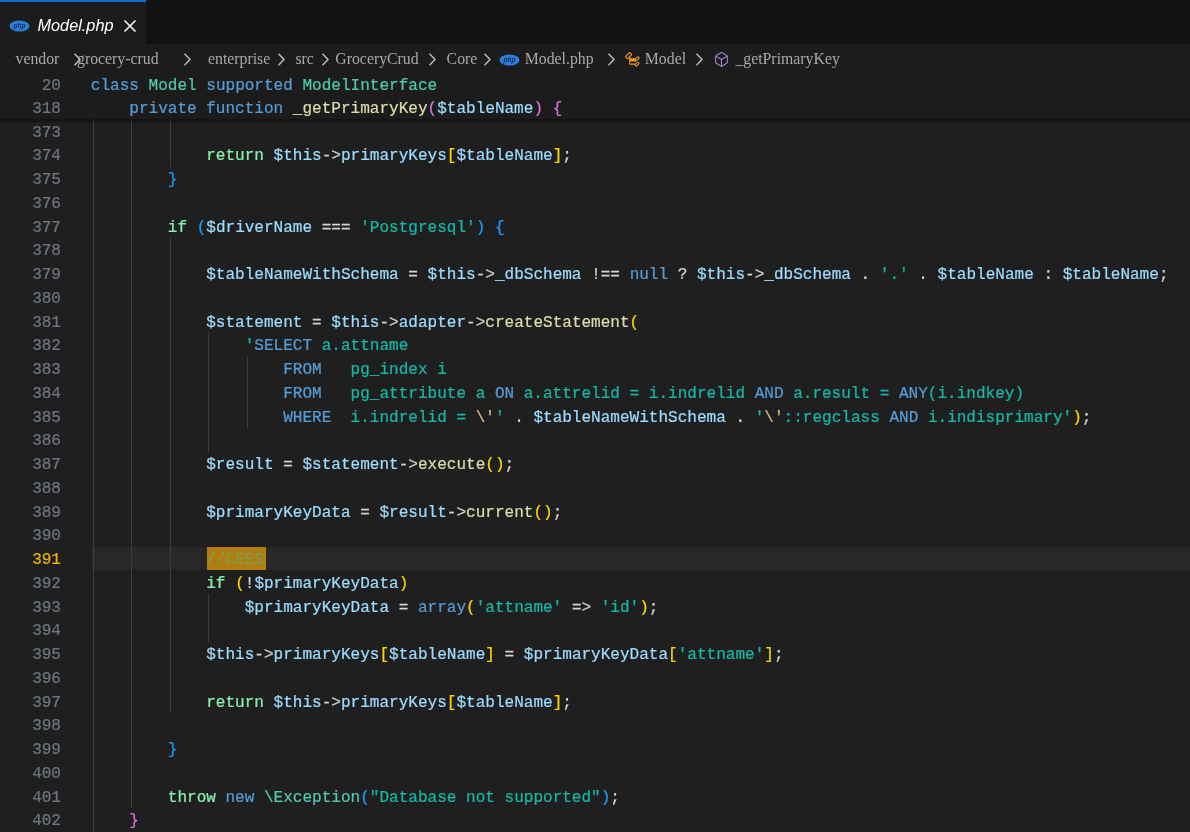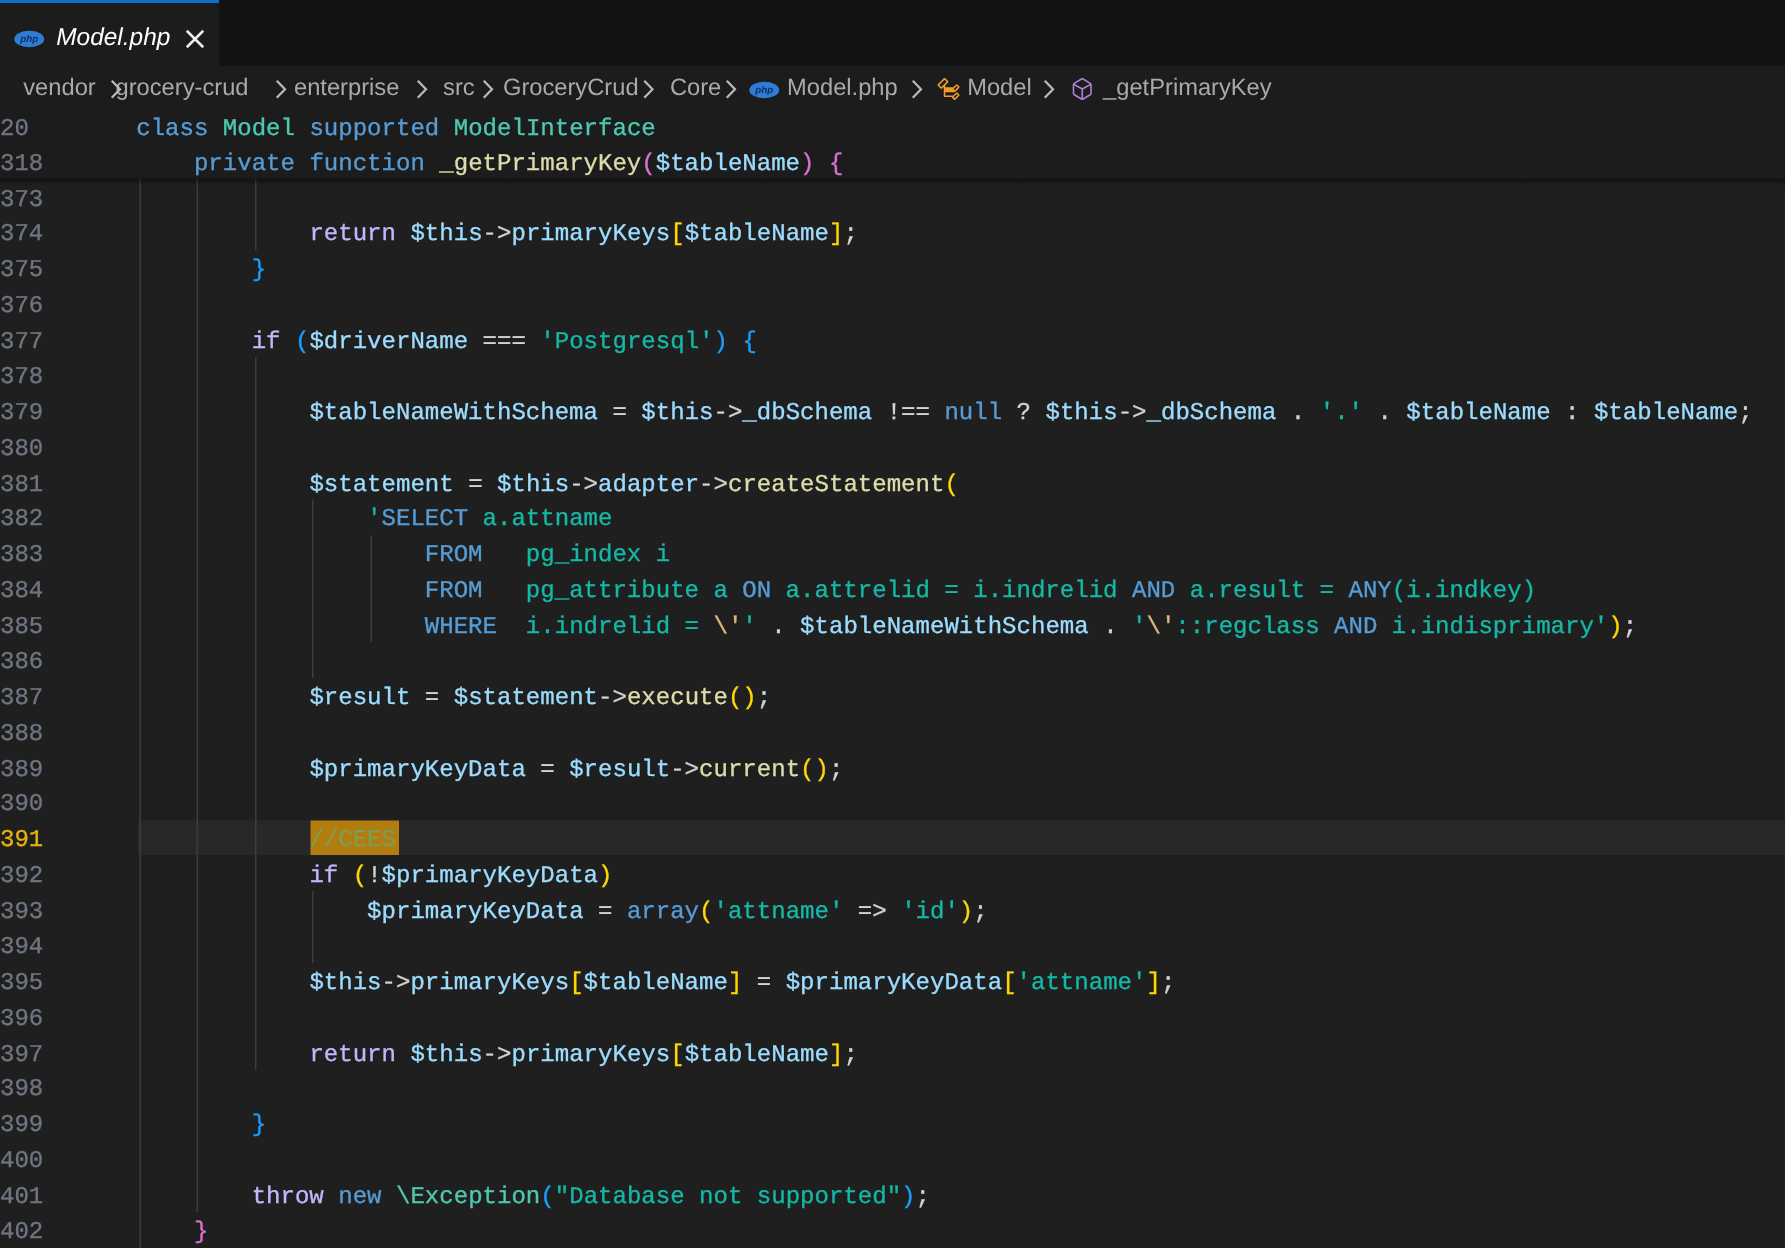--- a/index.html
+++ b/index.html
@@ -1,26 +1,26 @@
 <!DOCTYPE html>
 <html><head><meta charset="utf-8"><style>
 *{margin:0;padding:0;box-sizing:border-box}
 html,body{width:1190px;height:832px;overflow:hidden;background:#1f1f1f}
 .mono{font-family:"Liberation Mono",monospace;font-size:16.05px;line-height:23.75px;color:#d4d4d4;-webkit-text-stroke:0.22px currentColor}
-.kb{color:#569cd6}.kt{color:#4ec9b0}.kp{color:#c4b5fd}.fn{color:#dcdcaa}.vb{color:#9cdcfe}
+.kb{color:#569cd6}.kt{color:#4ec9b0}.kp{color:#86efac}.fn{color:#dcdcaa}.vb{color:#9cdcfe}
 .st{color:#14b8a6}.es{color:#d7ba7d}.op{color:#d4d4d4}.b1{color:#ffd700}.b2{color:#da70d6}.b3{color:#179fff}.cmx{color:#7d9e52}
 #tabbar{position:absolute;left:0;top:0;width:1190px;height:44px;background:#111214}
 #tab{position:absolute;left:0;top:0;width:146px;height:44px;background:#1c1c1c;border-top:2.5px solid #0d72c7}
 #tablabel{position:absolute;left:37.5px;top:0;height:44px;line-height:46px;font-family:"Liberation Sans",sans-serif;font-style:italic;font-size:16.3px;color:#fff}
 #bc{position:absolute;left:0;top:44px;width:1190px;height:27.5px;background:#1c1c1c}
-.crumb{position:absolute;top:0;height:27.5px;line-height:29px;font-family:Liberation Sans, sans-serif;font-size:15.8px;color:#a9a9a9;white-space:pre}
+.crumb{position:absolute;top:0;height:27.5px;line-height:29px;font-family:Liberation Serif, serif;font-size:15.8px;color:#a9a9a9;white-space:pre}
 .chev{position:absolute;top:6.8px}
 #sticky{position:absolute;left:0;top:71.5px;width:1190px;height:47.5px;background:#1c1c1c}
 #stickyshadow{position:absolute;left:0;top:119px;width:1190px;height:5px;background:linear-gradient(rgba(0,0,0,0.45),rgba(0,0,0,0))}
-.gut{position:absolute;left:0;width:61px;text-align:left;color:#6e7681;white-space:pre}
+.gut{position:absolute;left:0;width:61px;text-align:right;color:#6e7681;white-space:pre}
 .ag{color:#eab308}
 #curline{position:absolute;left:92.2px;top:546.5px;width:1097.8px;height:23.75px;background:#282828}
 #findmatch{position:absolute;left:207.4px;top:546.6px;width:59px;height:23.7px;background:#b27d0e}
 .guide{position:absolute;width:1px;background:#3d3d3d}
 #code{position:absolute;left:90.8px;top:121.5px;white-space:pre}
 #gutcode{top:119px}
 </style></head><body>
 <div id="tabbar"></div>
 <div id="tab">
 <svg width="21" height="12" viewBox="0 0 42 24" style="position:absolute;left:9.4px;top:17.5px">
@@ -28,21 +28,21 @@
 <text x="21" y="16.5" font-family="Liberation Sans, sans-serif" font-size="13" font-style="italic" font-weight="bold" fill="#0b2d5c" text-anchor="middle">php</text>
 </svg>
 <span id="tablabel">Model.php</span>
 <svg width="16" height="16" viewBox="0 0 16 16" style="position:absolute;left:121.5px;top:16px">
       <path d="M2.5 2.5l11 11M13.5 2.5l-11 11" stroke="#eeeeee" stroke-width="1.7"></path>
     </svg>
 </div>
 <div id="bc">
 <span class="crumb" style="left:15.5px">vendor</span>
 <span class="crumb" style="left:77px">grocery-crud</span>
-<span class="crumb" style="left:196px">enterprise</span>
+<span class="crumb" style="left:208px">enterprise</span>
 <span class="crumb" style="left:295.4px">src</span>
 <span class="crumb" style="left:335.3px">GroceryCrud</span>
 <span class="crumb" style="left:446.6px">Core</span>
 <span class="crumb" style="left:524.7px">Model.php</span>
 <span class="crumb" style="left:644.8px">Model</span>
 <span class="crumb" style="left:735.4px">_getPrimaryKey</span>
 <svg class="chev" style="left:69.4px" width="16" height="16" viewBox="0 0 16 16">
       <path d="M5.5 2.8 L11 8.5 L5.5 14.2" fill="none" stroke="#b9b9b9" stroke-width="1.5"></path>
     </svg>
 <svg class="chev" style="left:178.6px" width="16" height="16" viewBox="0 0 16 16">

